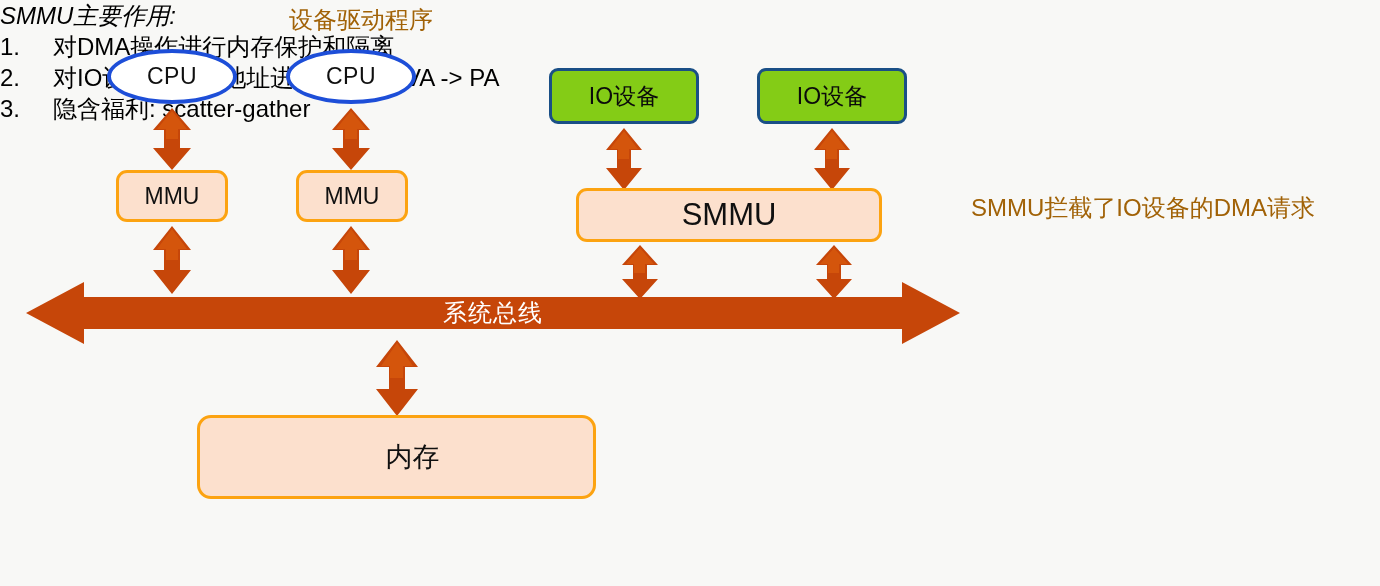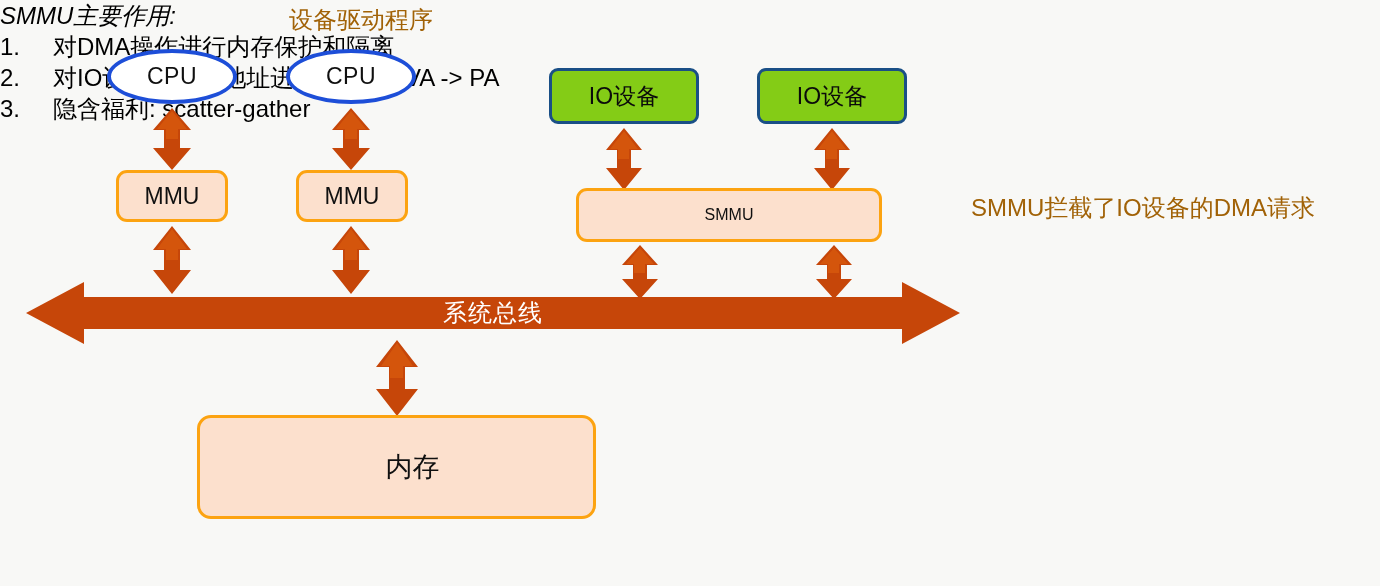--- a/index.html
+++ b/index.html
@@ -39,21 +39,21 @@
   }
 
   
   .peachbox {
     border: 3px solid #fca311;
     border-radius: 11px;
     background: #fce0cd;
     color: #101010;
   }
   .mmu { font-size: 23px; }
-  .smmu { font-size: 16px; }
+  .smmu { font-size: 31px; }
   .memory { font-size: 27px; border-radius: 14px; }
 
   
   .iobox {
     border: 3px solid #1a4f86;
     border-radius: 9px;
     background: #84cc16;
     color: #0b0b0b;
     font-size: 23px;
   }
@@ -211,21 +211,21 @@
     <div class="bus-label">系统总线</div>
   </div>
 
   <div class="varrow" style="left:374px; top:340px; width:46px; height:76px;">
     <svg viewBox="0 0 46 76" preserveAspectRatio="none">
       <polygon points="23,0 44,27 31,27 31,49 44,49 23,76 2,49 15,49 15,27 2,27" fill="#c64609"></polygon>
       <polygon points="23,3 39,26 29,26 29,38 16,38 16,26 7,26" fill="#d4550c"></polygon>
     </svg>
   </div>
 
-  <div class="node peachbox memory" style="left:197px; top:415px; width:399px; height:104px;padding-left:32px;">
+  <div class="node peachbox memory" style="left:197px; top:415px; width:399px; height:84px;padding-left:32px;">
     <span>内存</span>
   </div>
 
   <div class="navytext" id="smmu-note">SMMU拦截了IO设备的DMA请求</div>
 
   <div id="roles-block">
     <span class="roles-title">SMMU主要作用:</span>
     <div class="role-row">
       <span class="role-num">1.</span>
       <span class="role-text">对DMA操作进行内存保护和隔离</span>

